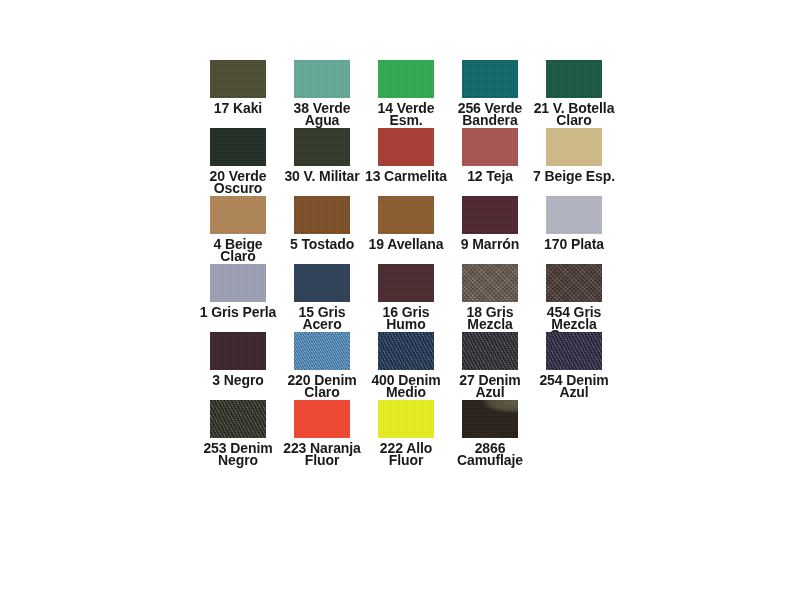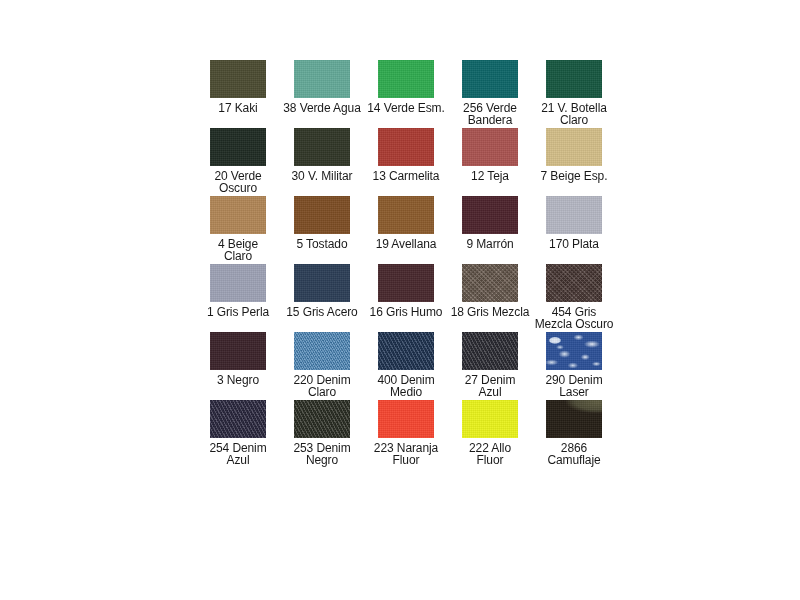--- a/index.html
+++ b/index.html
@@ -127,23 +127,23 @@
     background-image:
       radial-gradient(ellipse 46px 16px at 92% 6%, #5c5a3f 0%, #4a4833 48%, rgba(74,72,51,0) 70%),
       radial-gradient(ellipse 26px 9px at 66% 0%, #3c3a2a 0%, rgba(60,58,42,0) 72%),
       radial-gradient(ellipse 30px 10px at 40% 99%, #2a2318 0%, rgba(42,35,24,0) 74%);
     pointer-events: none;
   }
 
   .label {
     margin-top: 3px;
     text-align: center;
-    font-size: 12px;
+    font-size: 14px;
     line-height: 11.5px;
-    font-weight: normal;
+    font-weight: bold;
     color: #1a1a1a;
     letter-spacing: -0.1px;
     white-space: pre-line;
   }
 </style>
 </head>
 <body>
 
 <div id="swatch-chart">
   <div class="grid">
@@ -294,26 +294,20 @@
       </div>
       <div class="cell">
         <div class="chip-wrap">
           <div class="chip tex-twill" style="background-color: rgb(43, 43, 51);"></div>
         </div>
         <div class="label">27 Denim
 Azul</div>
       </div>
       <div class="cell">
         <div class="chip-wrap">
-          <div class="chip tex-laser" style="background-color: rgb(43, 79, 150);"></div>
-        </div>
-        <div class="label">290 Denim Laser</div>
-      </div>
-      <div class="cell">
-        <div class="chip-wrap">
           <div class="chip tex-twill" style="background-color: rgb(42, 39, 64);"></div>
         </div>
         <div class="label">254 Denim
 Azul</div>
       </div>
       <div class="cell">
         <div class="chip-wrap">
           <div class="chip tex-twill" style="background-color: rgb(43, 46, 35);"></div>
         </div>
         <div class="label">253 Denim

